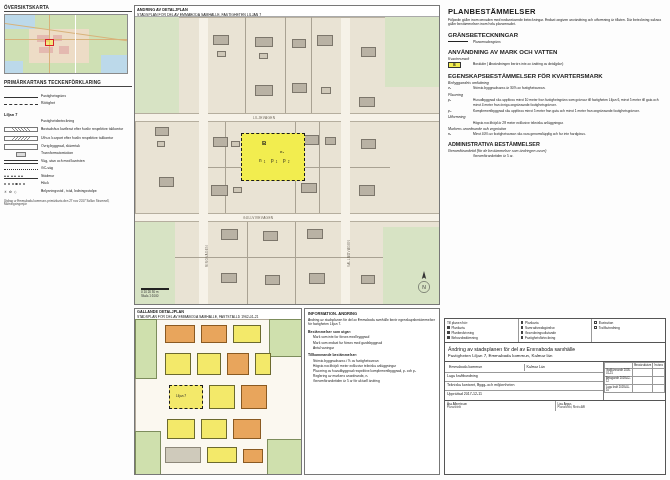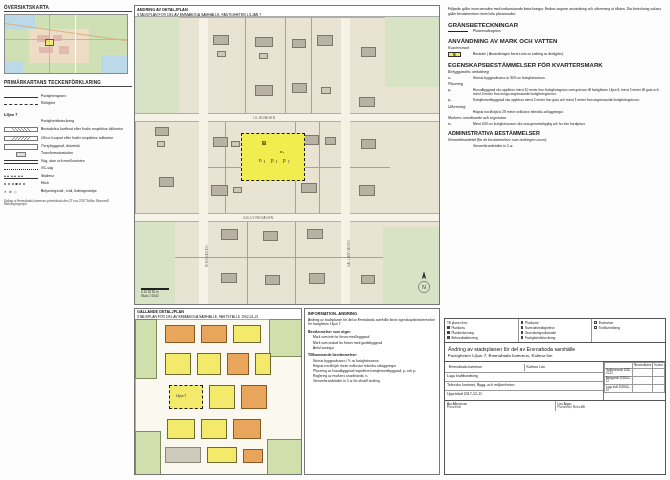--- a/index.html
+++ b/index.html
@@ -455,20 +455,21 @@
     <ul>
       <li>Största byggnadsarea i % av fastighetsarean</li>
       <li>Högsta nockhöjd i meter exklusive tekniska anläggningar</li>
       <li>Placering av huvudbyggnad respektive komplementbyggnad, p₁ och p₂</li>
       <li>Reglering av markens anordnande, n₁</li>
       <li>Genomförandetiden är 5 år för aktuell ändring</li>
     </ul>
   </div>
 
   <div class="right-col">
+    <h2 class="rtitle">PLANBESTÄMMELSER</h2>
     <div class="rintro">Följande gäller inom områden med nedanstående beteckningar. Endast angiven användning och utformning är tillåten. Där beteckning saknas gäller bestämmelsen inom hela planområdet.</div>
 
     <h3 class="rsub">GRÄNSBETECKNINGAR</h3>
     <div class="rrow">
       <div class="linesym">
           <div class="l1"></div>
         </div>
       <div class="txt">Planområdesgräns</div>
     </div>
 

